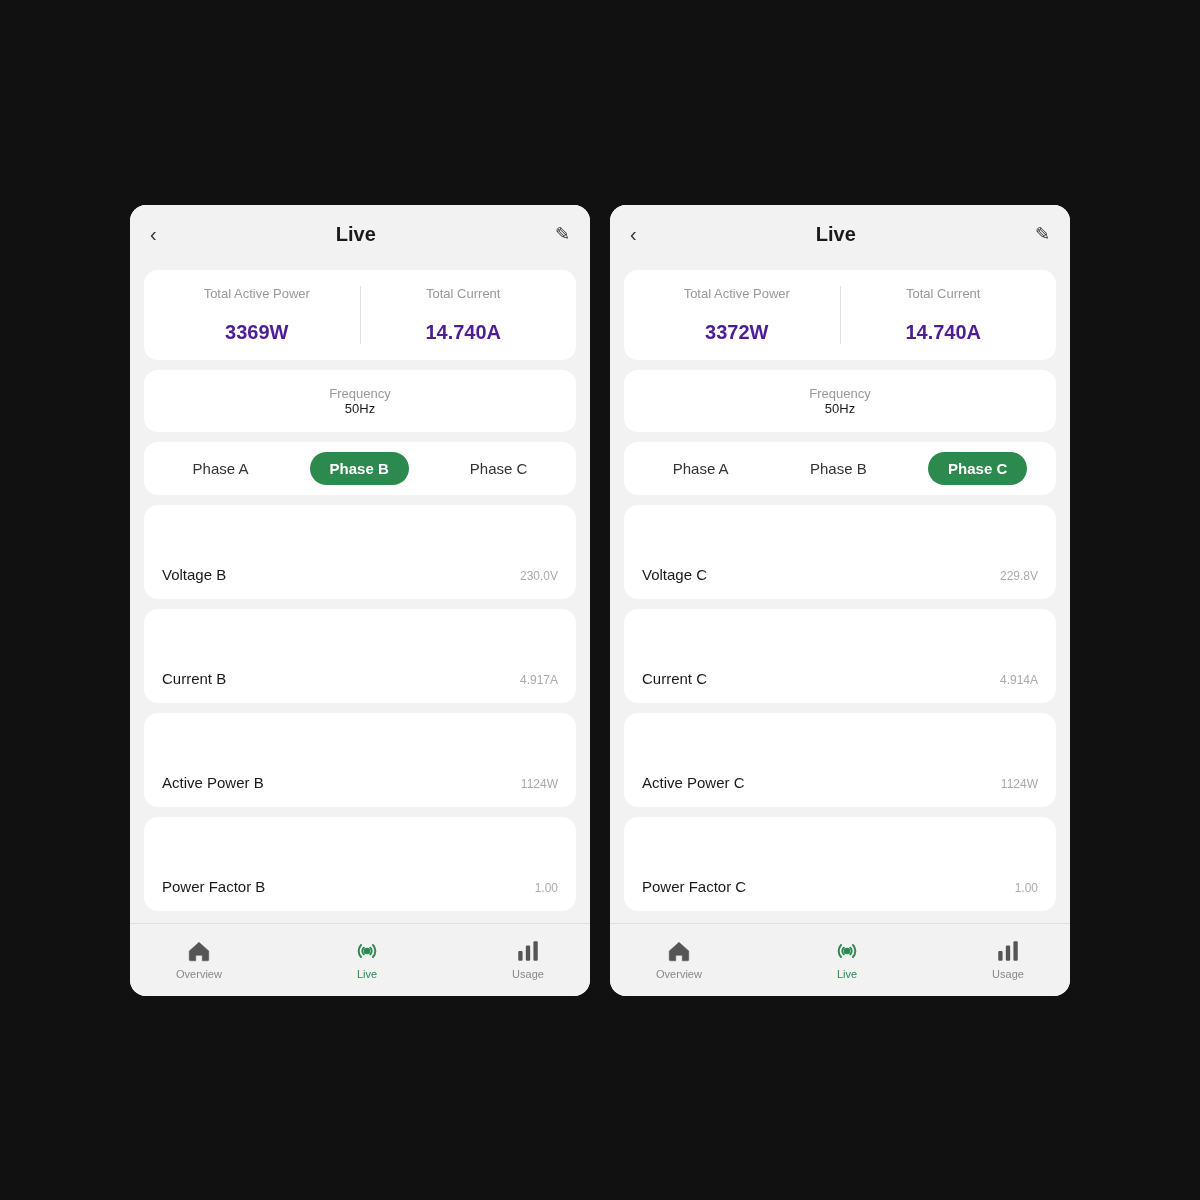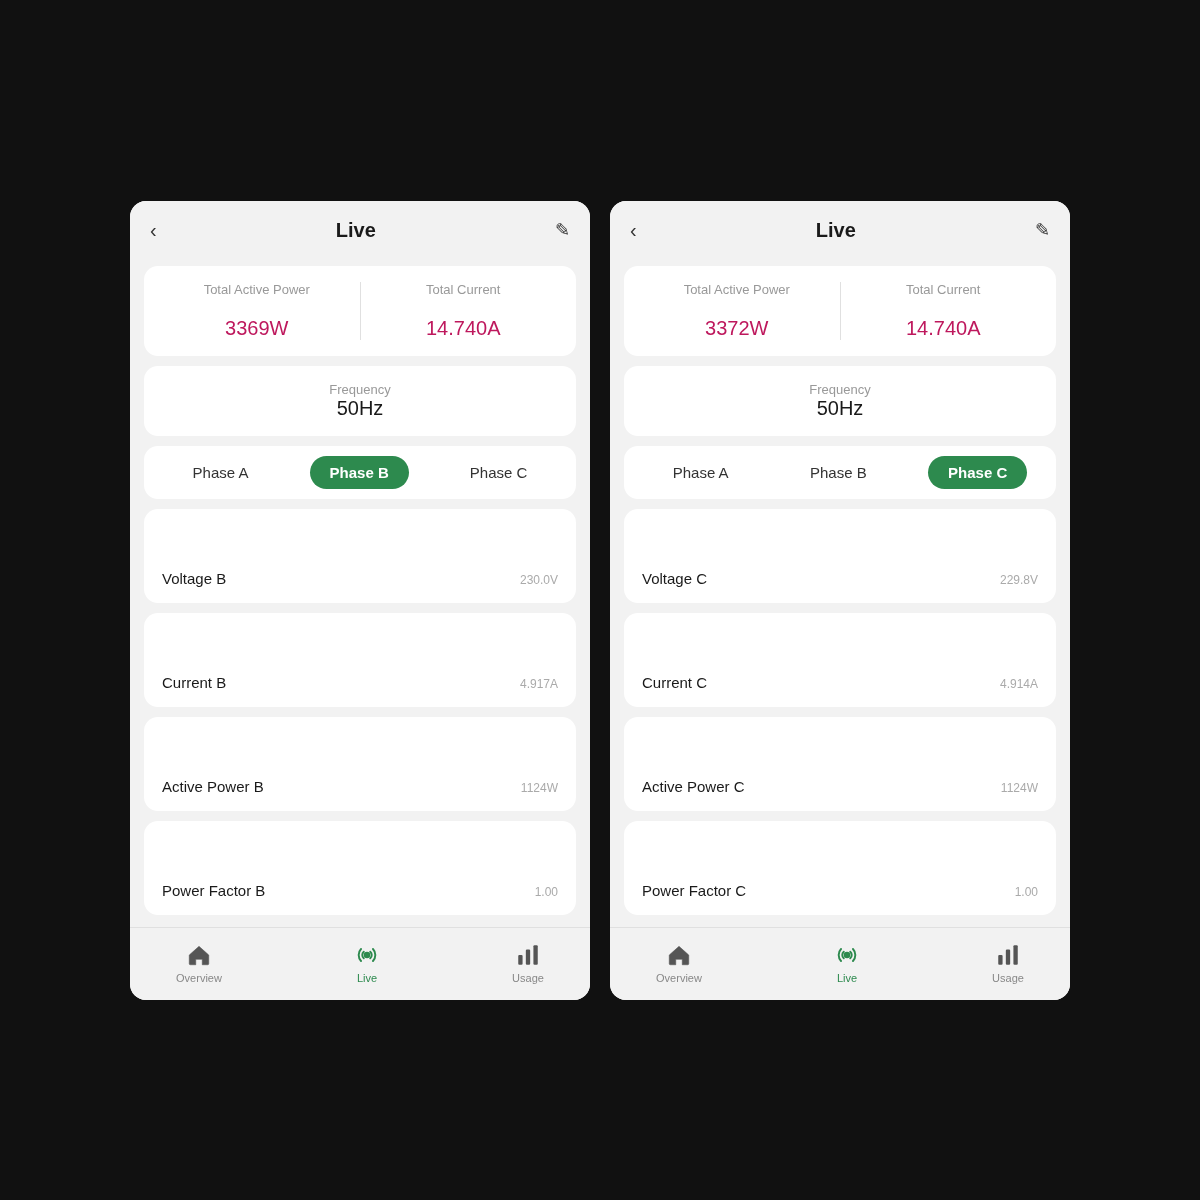--- a/index.html
+++ b/index.html
@@ -75,33 +75,33 @@
       margin: 0 8px;
     }
     .power-label {
       font-size: 13px;
       color: #999;
       margin-bottom: 20px;
       text-align: center;
     }
     .power-value {
       font-size: 20px;
-      font-weight: 400;
-      color: #be185d;
+      font-weight: 700;
+      color: #4c1d95;
     }
     
     .freq-card {
       text-align: center;
     }
     .freq-label {
       font-size: 13px;
       color: #999;
     }
     .freq-value {
-      font-size: 20px;
+      font-size: 13px;
       font-weight: 500;
       color: #1a1a1a;
     }
     
     .phase-selector {
       display: flex;
       align-items: center;
       justify-content: space-around;
       background: #fff;
       border-radius: 14px;

